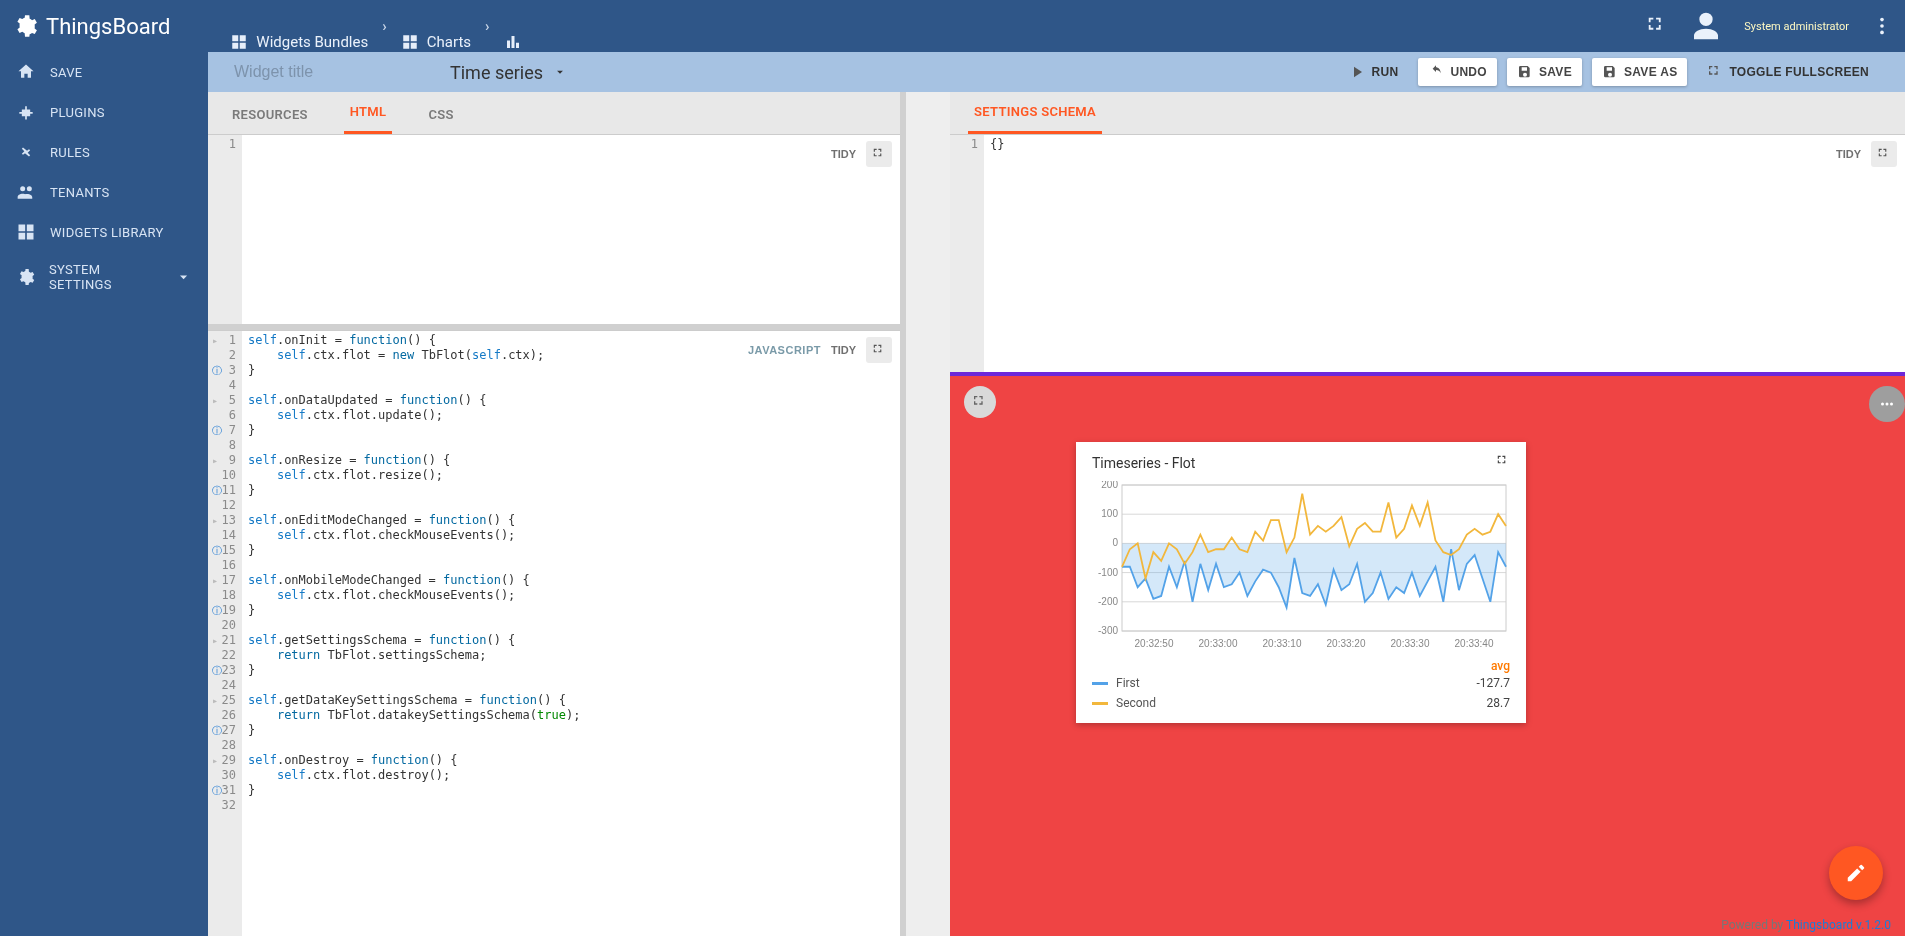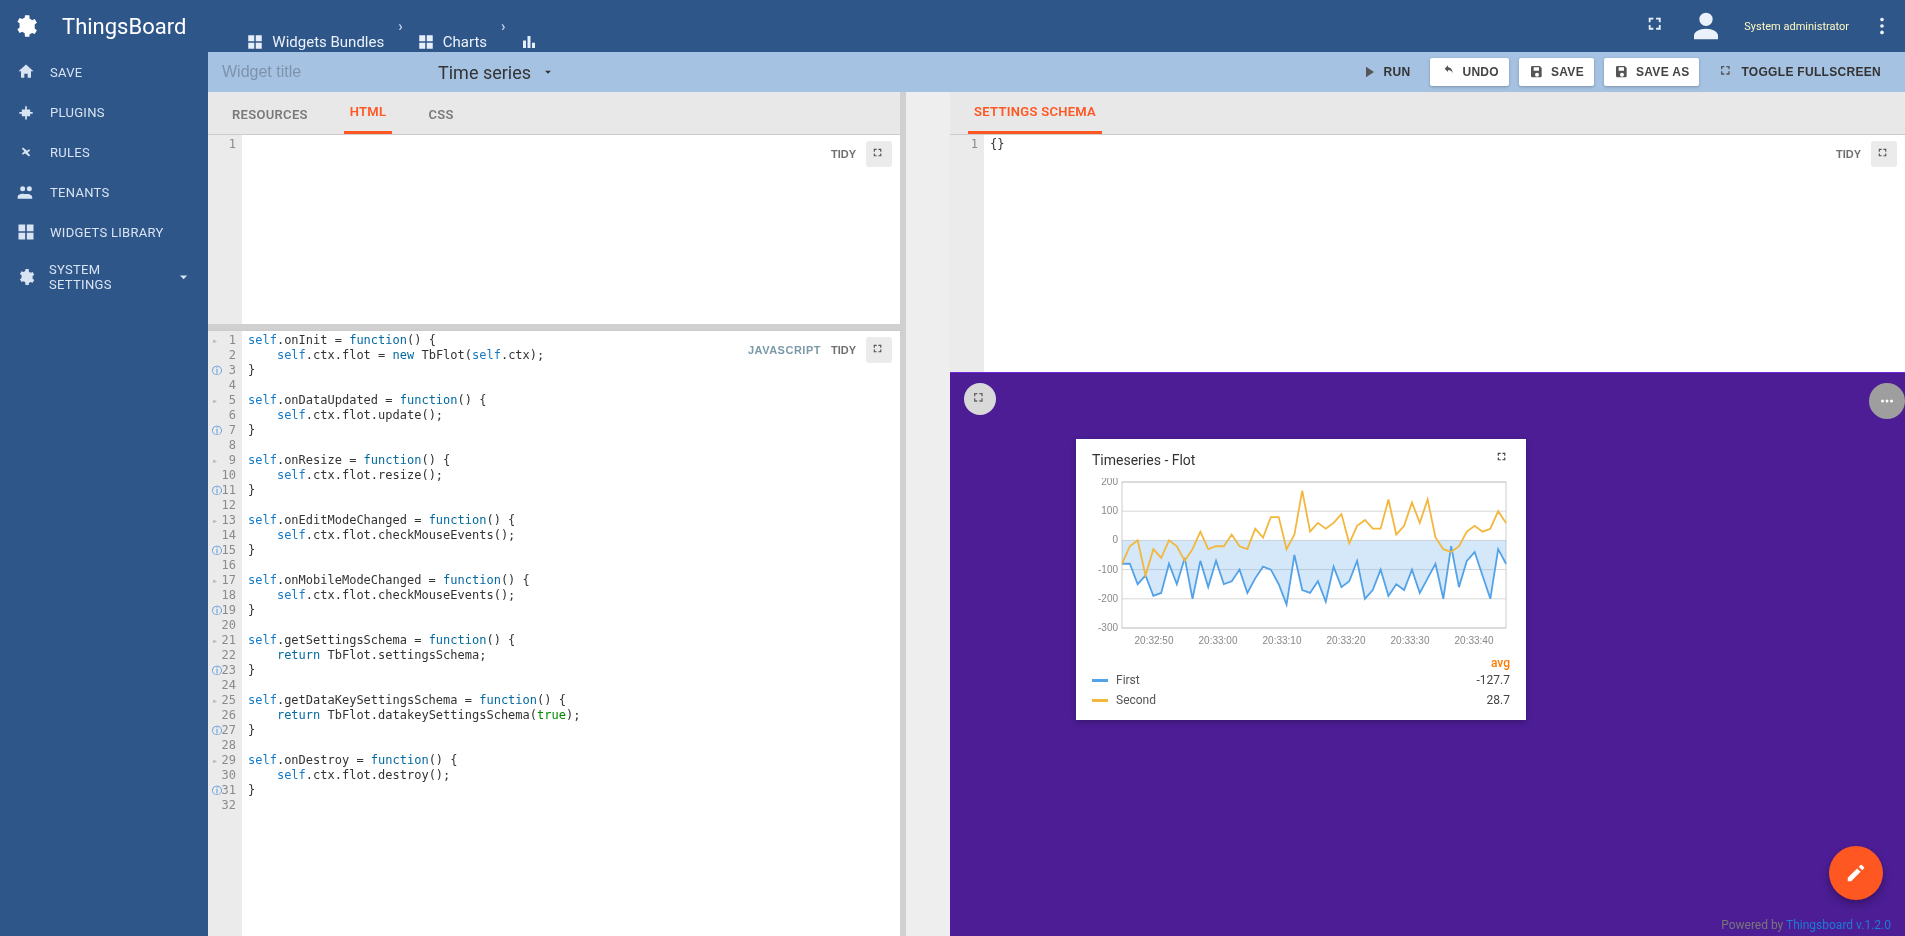--- a/index.html
+++ b/index.html
@@ -14,21 +14,21 @@
   }
 
   
   .top-header {
     position: absolute; left:0; top:0; right:0; height:52px;
     background: #2f5688;
     color:#fff;
     display:flex; align-items:center;
     padding-left:12px;
   }
-  .brand { display:flex; align-items:center; gap:24px; font-size:22px; font-weight:400;}
+  .brand { display:flex; align-items:center; gap:8px; font-size:22px; font-weight:400;}
   .brand-icon { width:26px; height:26px; }
   .breadcrumb { display:flex; align-items:center; margin-left:60px; gap:14px; color:#ddd; font-size:15px;}
   .breadcrumb .sep { color:#c9d6e8; font-weight:600; }
   .breadcrumb-item { display:flex; align-items:center; gap:8px; color:#eaf1fb; cursor:pointer;margin-top:31px;}
   .breadcrumb .mini-icon { width:18px; height:18px; fill:#e6eefa;}
   .hdr-right { margin-left:auto; display:flex; align-items:center; gap:22px; padding-right:12px;}
   .hdr-icon { width:22px; height:22px; fill:#eaf1fb; cursor:pointer;}
   .avatar-icon { width:32px; height:32px; fill:#eaf1fb; cursor:pointer;}
   .user-label { color:#fef9c3; font-size:11px;}
 
@@ -45,21 +45,21 @@
   .content {
     position:absolute; left:208px; top:52px; right:0; bottom:0;
     display:flex; flex-direction:column;
   }
 
   
   .toolbar {
     height:40px;
     background:#a6c2e2;
     display:flex; align-items:center;
-    padding:0 14px; gap:10px;
+    padding:0 26px; gap:10px;
   }
   .title-input {
     border:none; background:transparent; color:#536b88;
     font-size:16px; width:200px; outline:none;
   }
   .title-input::placeholder { color:#7d93ac; }
   .type-picker { display:flex; align-items:center; gap:10px; cursor:pointer; margin-left:6px;}
   .type-picker-label { font-size:18px; color:#333; }
   .tb-btn {
     background:#fff; border:none; border-radius:2px;
@@ -90,21 +90,21 @@
   .code { flex:1; padding:2px 6px; font:12px/15px Menlo,Consolas,monospace; white-space:pre; color:#333; overflow:hidden;}
   .pane-actions { position:absolute; right:8px; top:6px; display:flex; gap:10px; align-items:center;}
   .pane-tag { font:600 11px/1 sans-serif; color:#7a9aa8; letter-spacing:.5px;}
   .pane-btn { font:600 11px/1 sans-serif; color:#707070; cursor:pointer;}
   .pane-iconbtn { width:26px; height:26px; display:flex; align-items:center; justify-content:center; background:#ebebeb; border-radius:3px; cursor:pointer;}
   .pane-iconbtn svg { width:14px; height:14px; fill:#555;}
 
   .left-top { height:238px; border-bottom:6px solid #d0d0d0; display:flex; flex-direction:column;}
 
   
-  .preview-area { flex:1; position:relative; background:#4c1d95; border-top:1px solid #6d28d9; }
+  .preview-area { flex:1; position:relative; background:#ef4444; border-top:4px solid #6d28d9; }
   .preview-fs-btn {
     position:absolute; left:14px; top:10px; width:32px; height:32px; border-radius:50%;
     background:#d9d9d9; display:flex; align-items:center; justify-content:center; cursor:pointer;
   }
   .preview-fs-btn svg { width:16px; height:16px; fill:#666;}
   .preview-more {
     position:absolute; right:0; top:10px; width:36px; height:36px; border-radius:50%;
     background:#9e9e9e; display:flex; align-items:center; justify-content:center; cursor:pointer;
   }
   .preview-more svg { width:18px; height:18px; fill:#fff;}

